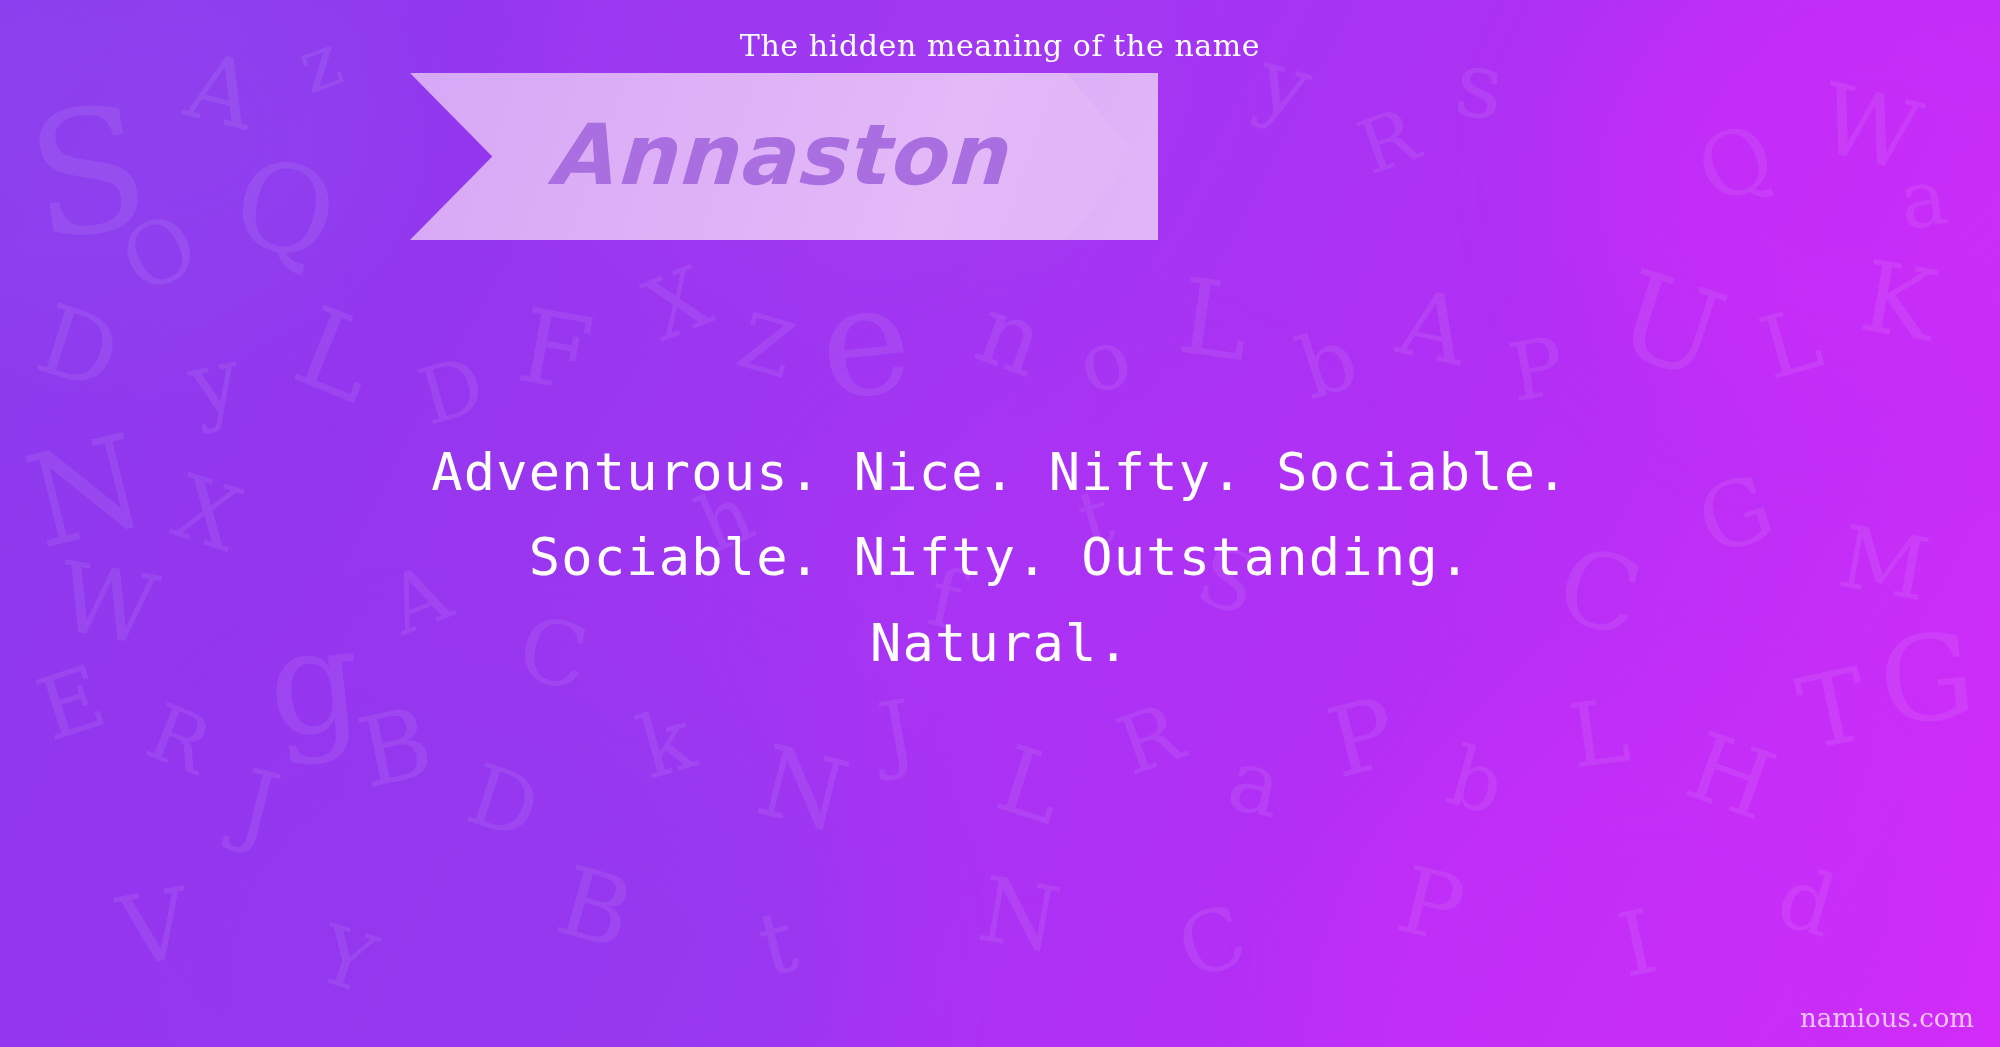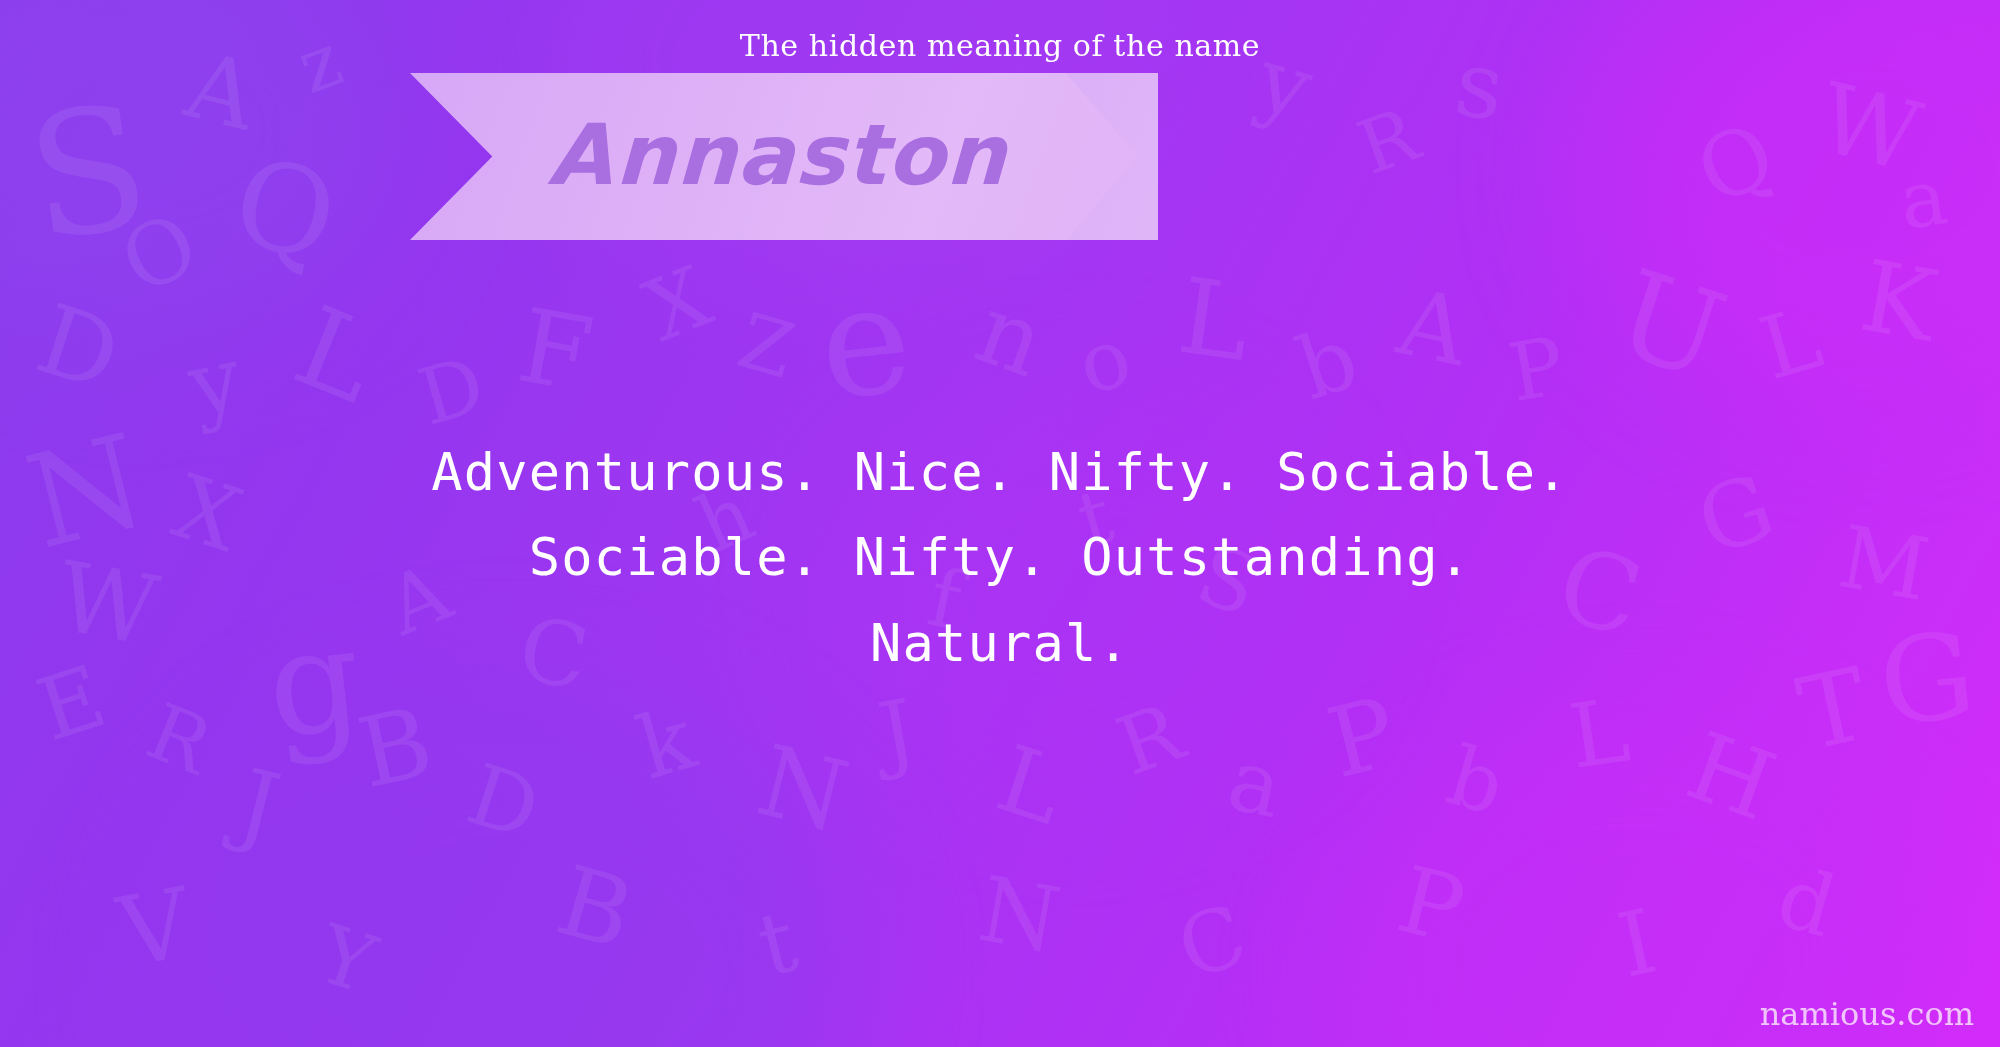--- a/index.html
+++ b/index.html
@@ -119,21 +119,21 @@
   }
   .meaning .ln { display: block; }
 
   
   .watermark {
     position: absolute;
     right: 26px;
     bottom: 14px;
     color: #ffffff;
     opacity: 0.72;
-    font-size: 32px;
+    font-size: 26px;
     font-family: "DejaVu Serif", serif;
     z-index: 6;
     margin-left: 29px;
   }
 </style>
 </head>
 <body>
 
 <div class="canvas">
 

